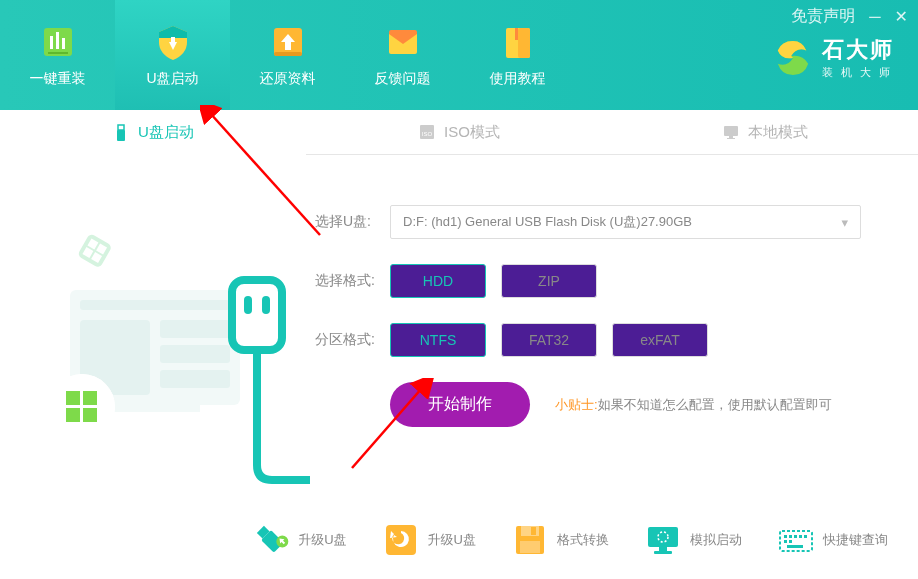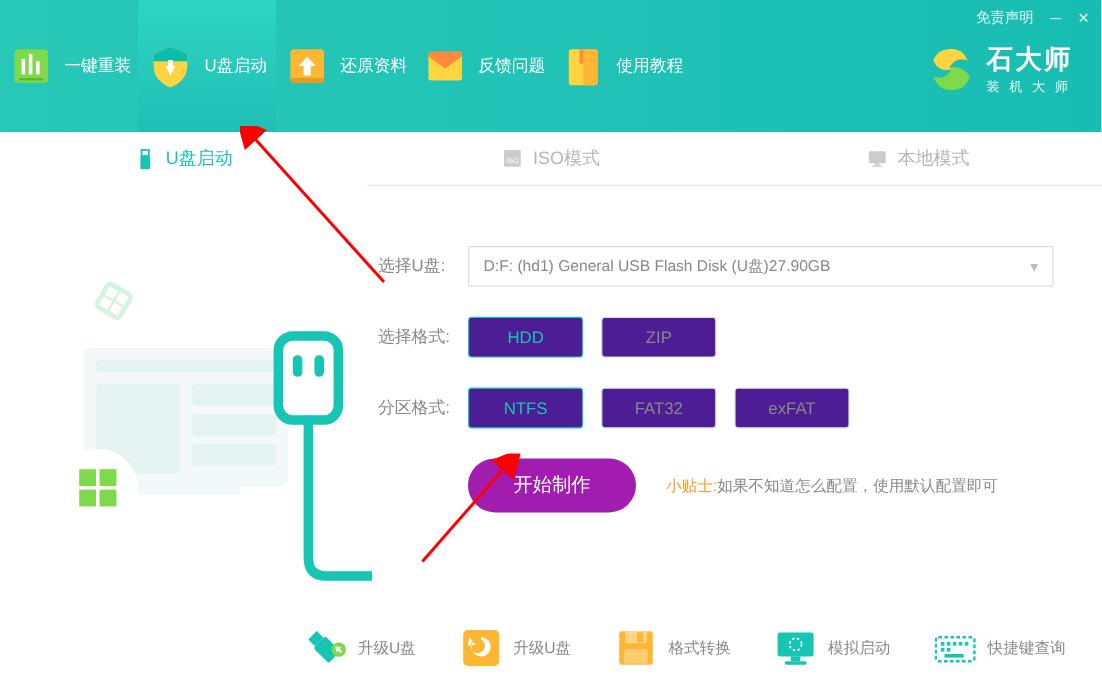--- a/index.html
+++ b/index.html
@@ -1,35 +1,35 @@
 <!DOCTYPE html>
 <html><head>
 <meta charset="utf-8">
 <style>
 *{margin:0;padding:0;box-sizing:border-box;font-family:"Microsoft YaHei",Arial,sans-serif}
 body{width:918px;height:579px;background:#fff;overflow:hidden;position:relative}
 .header{height:110px;background:linear-gradient(to right,#28c8b8,#18bdb2);display:flex;position:relative}
 .nav{display:flex;height:100%}
-.nav-item{width:115px;display:flex;flex-direction:row;align-items:center;justify-content:center;cursor:pointer;color:#fff;gap:8px}
+.nav-item{width:115px;display:flex;flex-direction:column;align-items:center;justify-content:center;cursor:pointer;color:#fff;gap:8px}
 .nav-item.active{background:linear-gradient(to bottom,#2fd4c4,#1fbfb3)}
 .nav-icon{width:40px;height:40px;display:flex;align-items:center;justify-content:center}
 .nav-label{font-size:14px}
 .logo-area{position:absolute;right:20px;top:35px;display:flex;align-items:center;gap:10px}
 .logo-mark{width:38px;height:38px}
 .logo-text{color:#fff}
 .logo-title{font-size:22px;font-weight:bold;letter-spacing:2px}
 .logo-sub{font-size:11px;letter-spacing:8px;opacity:.9}
-.window-ctrls{position:absolute;right:10px;top:6px;display:flex;gap:14px;align-items:center;color:#fff;font-size:12px}
+.window-ctrls{position:absolute;right:10px;top:6px;display:flex;gap:14px;align-items:center;color:#fff;font-size:16px}
 .wc{cursor:pointer;opacity:.85}
 .disclaimer{cursor:pointer}
 .sub-tabs{height:45px;display:flex;background:#fff}
 .sub-tab{flex:1;display:flex;align-items:center;justify-content:center;gap:8px;font-size:15px;cursor:pointer;color:#b5b5b5}
 .sub-tab.active{color:#17c5b5}
 .sub-tab:not(:first-child){border-bottom:1px solid #e6e6e6}
-.content{display:flex;padding:30px 0 0 0}
+.content{display:flex;padding:30px 17px 0 0}
 .illustration{width:310px;position:relative;height:300px}
 .form{flex:1;padding:20px 40px 0 5px}
 .row{display:flex;align-items:center;margin-bottom:25px}
 .row-label{width:75px;color:#888;font-size:14px;text-align:left}
 .select{flex:1;height:34px;border:1px solid #ddd;border-radius:2px;padding:0 12px;display:flex;align-items:center;justify-content:space-between;font-size:13px;color:#888;cursor:pointer;font-family:monospace}
 .select-arrow{color:#bbb}
 .btn-group{display:flex;gap:15px}
 .opt-btn{width:96px;height:34px;border:1px solid #ddd;border-radius:3px;display:flex;align-items:center;justify-content:center;font-size:14px;color:#888;cursor:pointer;background:#4c1d95}
 .opt-btn.selected{border-color:#17c5b5;color:#17c5b5}
 .action-row{display:flex;align-items:center;gap:25px;margin-top:5px;margin-left:75px}

